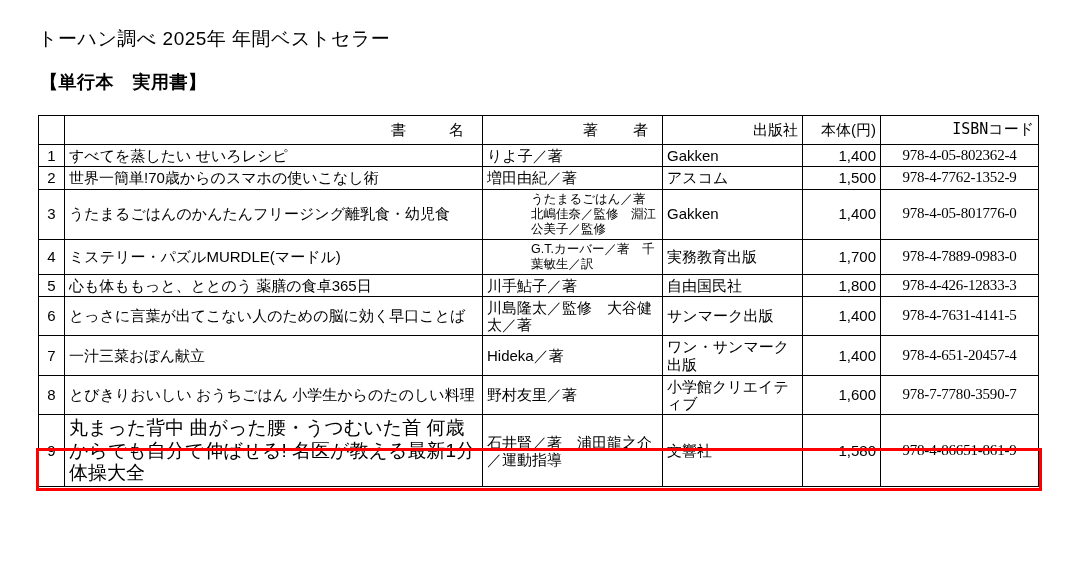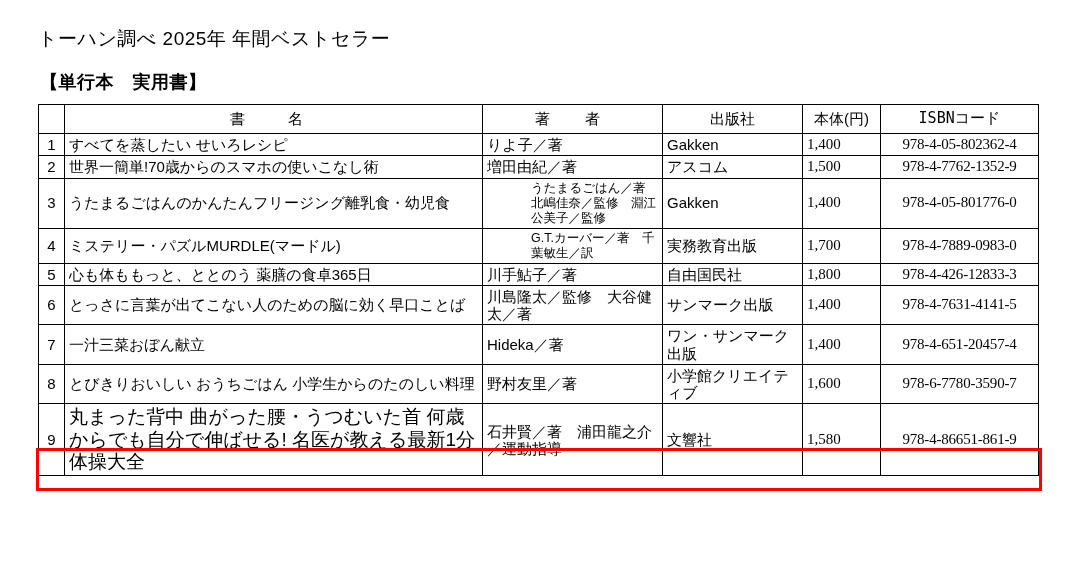--- a/index.html
+++ b/index.html
@@ -23,39 +23,39 @@
   }
   .doc-title {
     font-size: 19px;
     letter-spacing: 0.5px;
     margin: 0 0 18px 0;
     font-weight: normal;
   }
   .section-title {
     font-size: 18px;
     font-weight: bold;
-    margin: 0 0 10px 2px;
+    margin: 0 0 21px 2px;
     letter-spacing: 0.5px;
   }
   table.bestsellers {
     border-collapse: collapse;
     width: 1000px;
     table-layout: fixed;
   }
   table.bestsellers th,
   table.bestsellers td {
     border: 1px solid #000000;
     padding: 2px 4px;
     vertical-align: middle;
     font-weight: normal;
     font-size: 15px;
     line-height: 1.15;
   }
   thead th {
-    text-align: center;
+    text-align: right;
     height: 24px;
     font-size: 15px;
   }
   .col-rank   { width: 26px; }
   .col-title  { width: 418px; }
   .col-author { width: 180px; }
   .col-pub    { width: 140px; }
   .col-price  { width: 78px; }
   .col-isbn   { width: 158px; }
 
@@ -81,21 +81,22 @@
   td.author.small {
     font-size: 12.5px;
     line-height: 1.2;
     padding-left: 48px;
   }
   td.pub {
     font-size: 15px;
     line-height: 1.2;
   }
   td.price {
-    font-family: Liberation Serif, serif;
+    text-align: right;
+    font-family: Liberation Sans, sans-serif;
     font-size: 14px;
     padding-right: 6px;
   }
   td.isbn {
     text-align: center;
     font-family: Liberation Serif, serif;
     font-size: 14px;
     letter-spacing: -0.2px;
   }
   th.isbn-head {
@@ -199,21 +200,21 @@
           <td class="pub">ワン・サンマーク出版</td>
           <td class="price">1,400</td>
           <td class="isbn">978-4-651-20457-4</td>
         </tr>
         <tr>
           <td class="rank">8</td>
           <td class="title">とびきりおいしい おうちごはん 小学生からのたのしい料理</td>
           <td class="author">野村友里／著</td>
           <td class="pub">小学館クリエイティブ</td>
           <td class="price">1,600</td>
-          <td class="isbn">978-6-7780-3590-7</td>
+          <td class="isbn">978-7-7780-3590-7</td>
         </tr>
         <tr class="highlight">
           <td class="rank">9</td>
           <td class="title small">丸まった背中 曲がった腰・うつむいた首 何歳からでも自分で伸ばせる! 名医が教える最新1分体操大全</td>
           <td class="author">石井賢／著　浦田龍之介／運動指導</td>
           <td class="pub">文響社</td>
           <td class="price">1,580</td>
           <td class="isbn">978-4-86651-861-9</td>
         </tr>
       </tbody>

